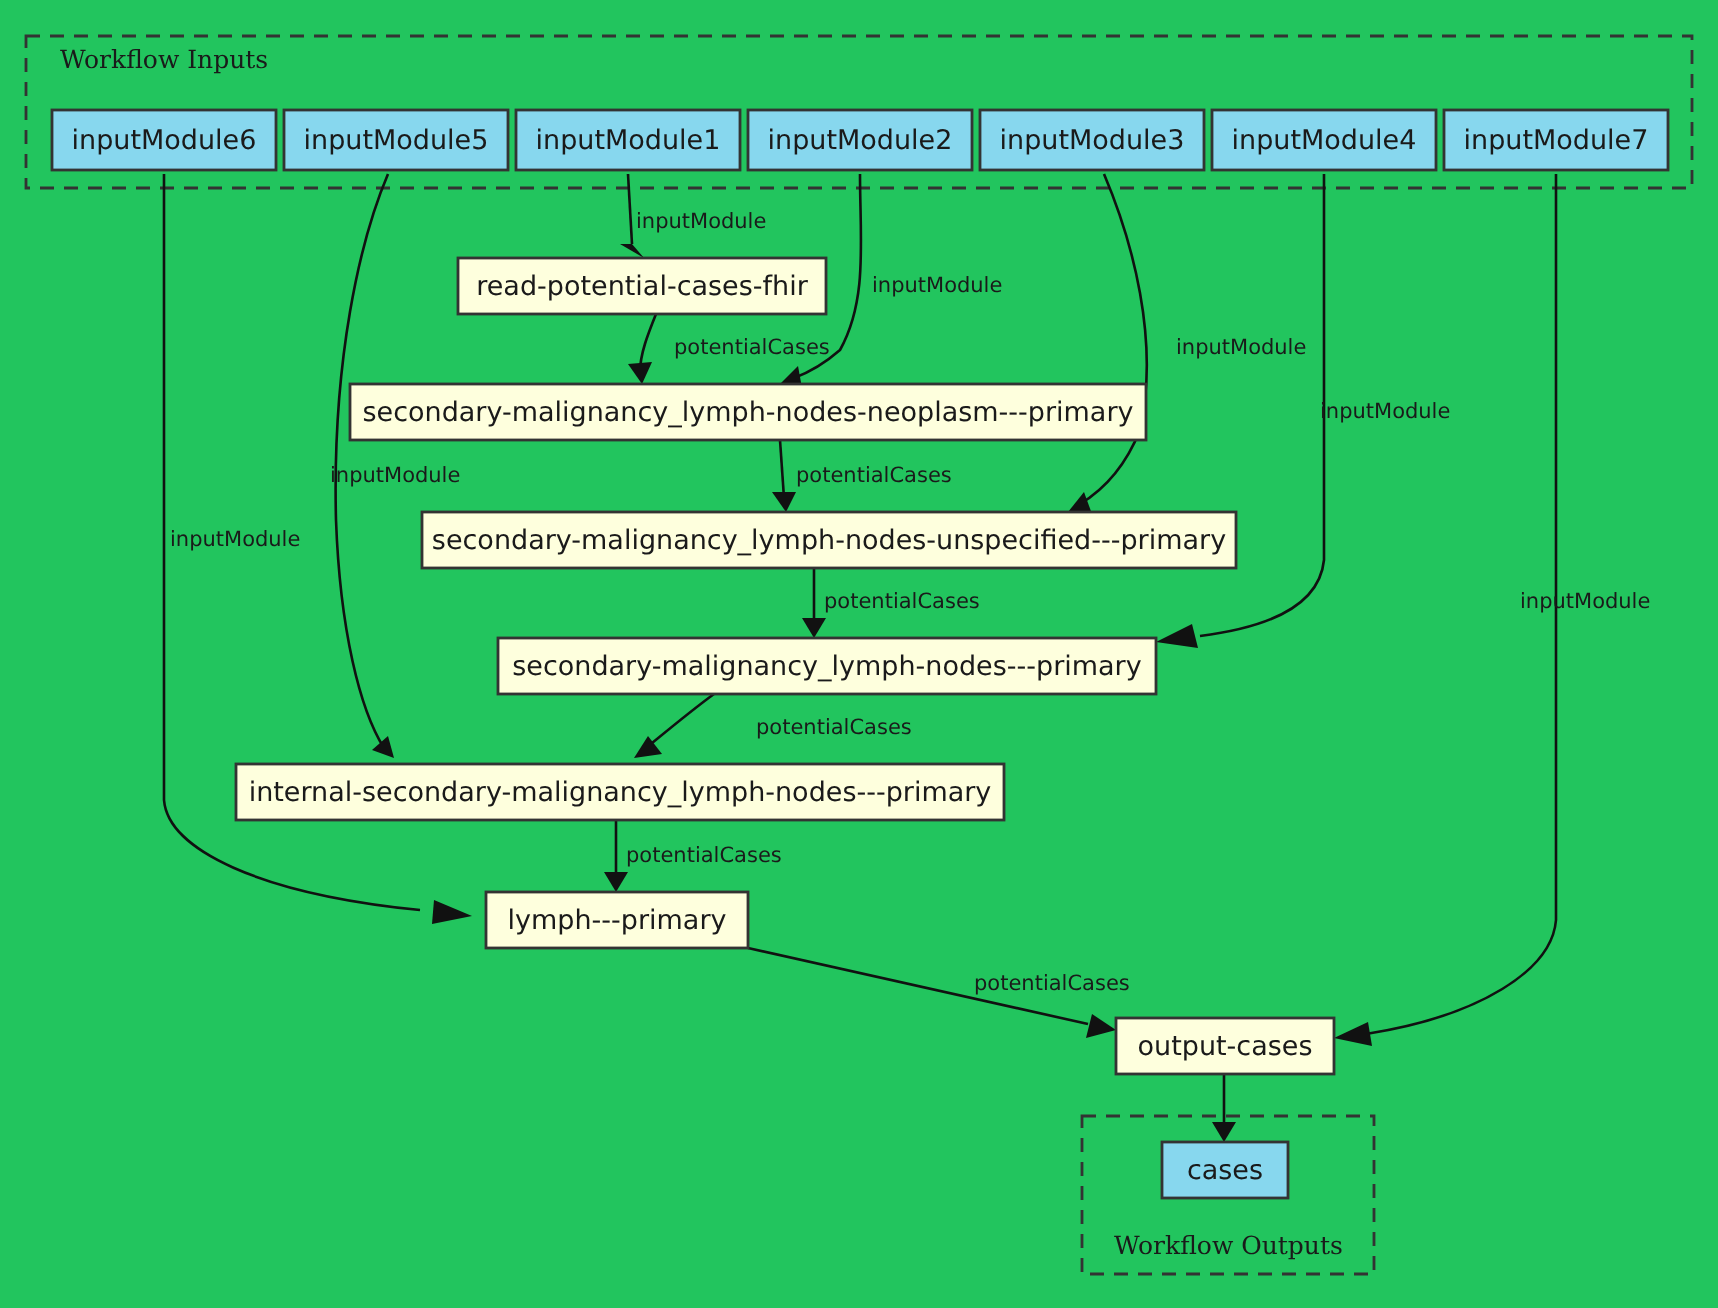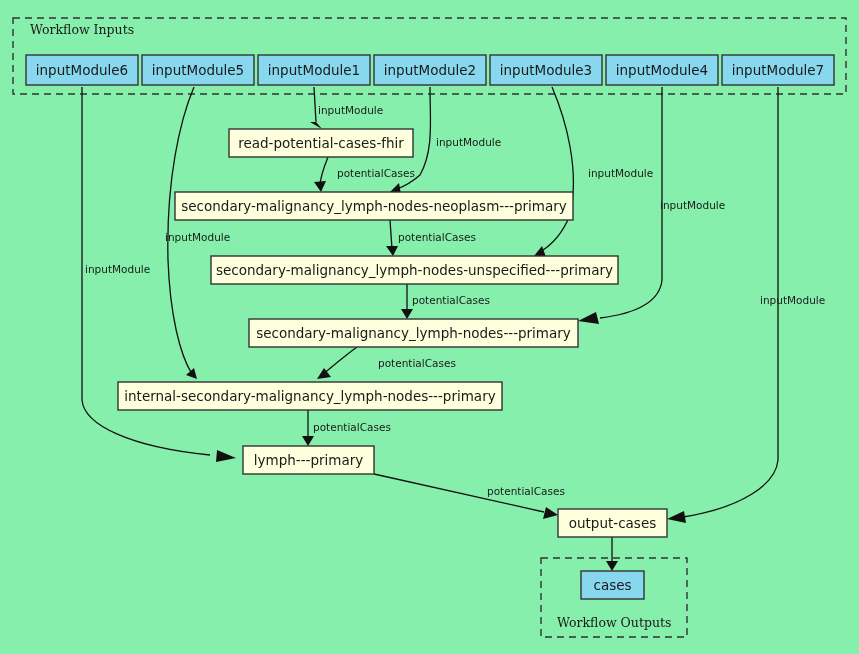--- a/index.html
+++ b/index.html
@@ -4,21 +4,21 @@
 <style>
   html, body {
     margin: 0;
     padding: 0;
     background: #eeeeee;
   }
   #canvas {
     position: relative;
     width: 859px;
     height: 654px;
-    background: #86efac;
+    background: #22c55e;
     font-family: "DejaVu Sans", sans-serif;
     overflow: hidden;
   }
   svg#diagram {
     position: absolute;
     left: 0;
     top: 0;
     width: 859px;
     height: 654px;
   }

